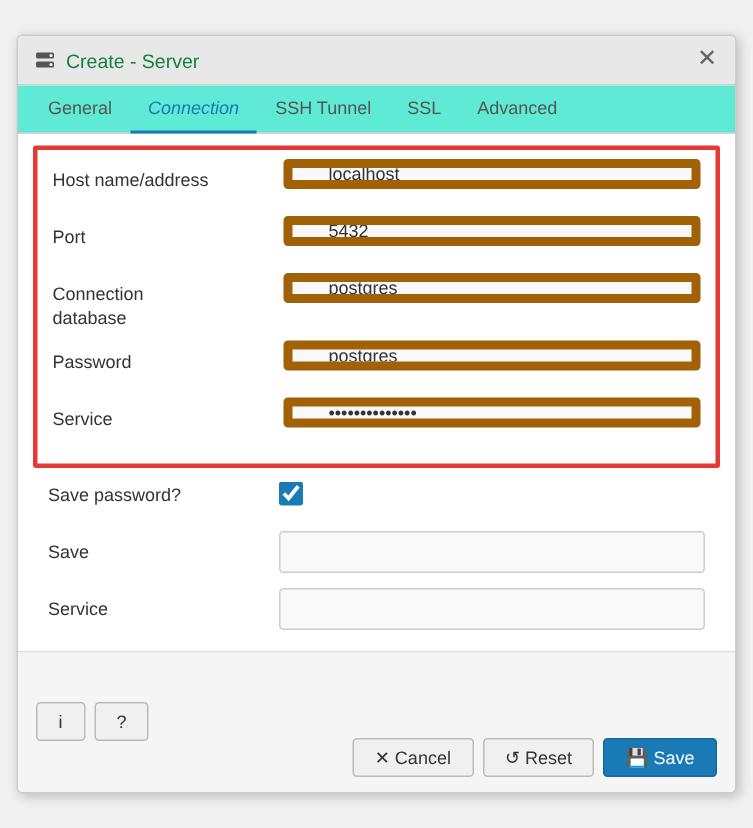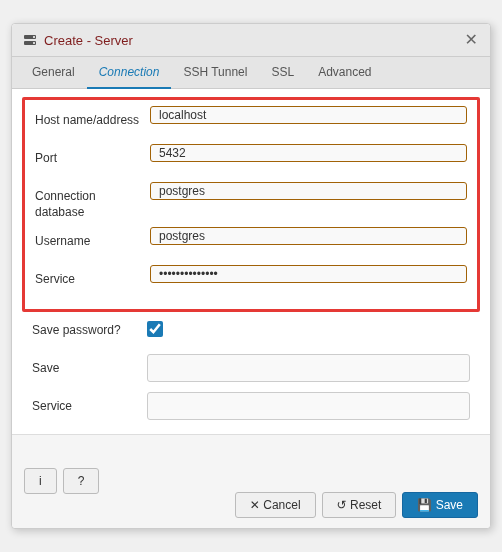--- a/index.html
+++ b/index.html
@@ -40,35 +40,35 @@
       width: 16px;
       height: 16px;
       display: flex;
       align-items: center;
       justify-content: center;
       color: #555;
     }
     .dialog-title {
       font-size: 13px;
       font-weight: 500;
-      color: #7f1d1d;
+      color: #15803d;
     }
     .close-btn {
       background: none;
       border: none;
       cursor: pointer;
       font-size: 16px;
       color: #666;
       line-height: 1;
       padding: 0 2px;
     }
     .tabs {
       display: flex;
       border-bottom: 1px solid #ccc;
-      background: #e5e5e5;
+      background: #5eead4;
       padding: 0 8px;
     }
     .tab {
       padding: 8px 12px;
       cursor: pointer;
       font-size: 12px;
       color: #555;
       border-bottom: 2px solid transparent;
       margin-bottom: -1px;
     }
@@ -76,36 +76,37 @@
       color: #1a7ab5;
       border-bottom: 2px solid #1a7ab5;
       font-weight: 500;
       font-style: italic;
     }
     .form-row {
       display: flex;
       align-items: flex-start;
       margin-bottom: 6px;
       min-height: 32px;
+      gap: 39px;
     }
     .form-label {
       width: 115px;
       min-width: 115px;
       font-size: 12px;
       color: #333;
       padding-top: 7px;
       padding-right: 8px;
       line-height: 1.3;
     }
     .form-control {
       flex: 1;
       height: 18px;
-      border: 1px solid #a16207;
+      border: 6px solid #a16207;
       border-radius: 3px;
-      padding: 4px 8px;
+      padding: 4px 24px;
       font-size: 12px;
       background: #f9f9f9;
       color: #333;
       outline: none;
     }
     .outer-form-control {
       flex: 1;
       height: 28px;
       border: 1px solid #ccc;
       border-radius: 3px;
@@ -219,21 +220,21 @@
         <label class="form-label">Port</label>
         <input class="form-control" type="text" value="5432" style="">
       </div>
 
       <div class="form-row">
         <label class="form-label">Connection database</label>
         <input class="form-control" type="text" value="postgres" style="">
       </div>
 
       <div class="form-row">
-        <label class="form-label">Username</label>
+        <label class="form-label">Password</label>
         <input class="form-control" type="text" value="postgres" style="">
       </div>
 
       <div class="form-row">
         <label class="form-label">Service</label>
         <input class="form-control" type="password" value="password123456" style="">
       </div>
     </div>
 
     <div class="plain-section">

